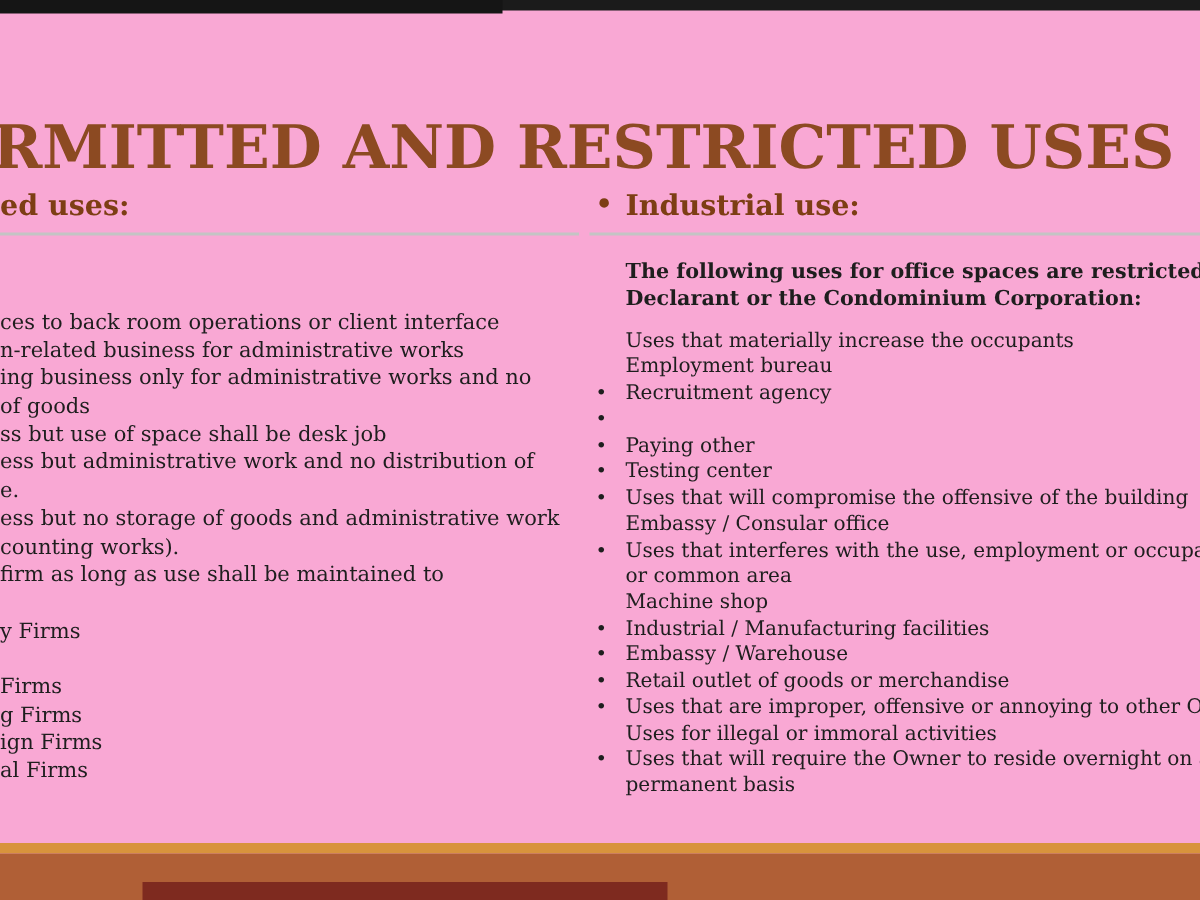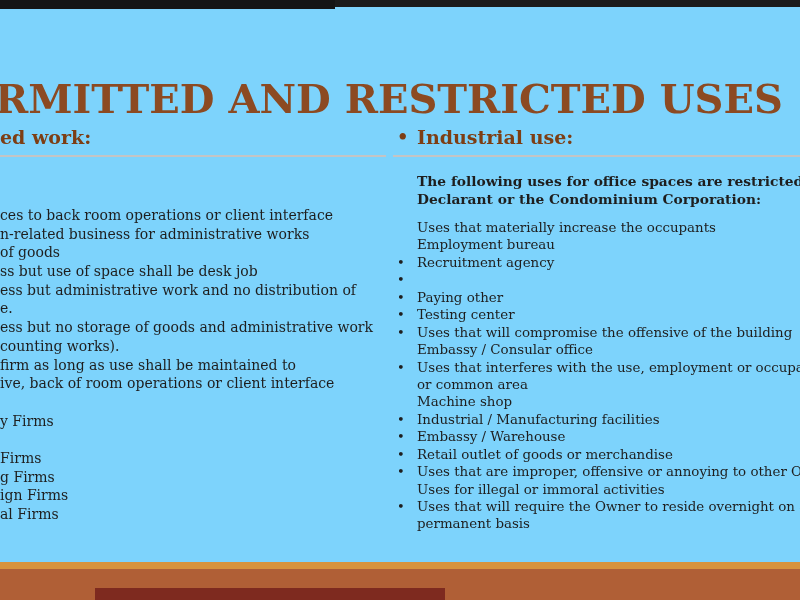--- a/index.html
+++ b/index.html
@@ -1,18 +1,18 @@
 <!DOCTYPE html>
 <html style="--title-brown: #8C4A22; --heading-brown: #7D3E14; --body-text: #1E1E1E; --divider: #C4C4C4; --top-bar: #1B1B1B; --bottom-stripe: #D8933C; --bottom-band: #B05F36; --bottom-accent: #7E2A1F;"><head>
 <meta charset="utf-8">
 <style>
   html,body { margin:0; padding:0; background:#fff; }
   .slide {
     position:relative; width:800px; height:600px; overflow:hidden;
-    background:#7dd3fc;
+    background:#f9a8d4;
     font-family:"DejaVu Serif","Liberation Serif",serif;
   }
   .top-bar {
     position:absolute; top:0; left:0; width:800px; height:7px;
     background:var(--top-bar,#1b1b1b);
   }
   .top-bar-accent {
     position:absolute; top:0; left:0; width:335px; height:9px;
     background:#151515;
   }
@@ -64,50 +64,50 @@
 <body>
 
 <div class="slide">
 
   <div class="top-bar"></div>
   <div class="top-bar-accent"></div>
 
   <h1 class="title">RMITTED AND RESTRICTED USES</h1>
 
   <div class="col-head left">
-    <span>ed work:</span>
+    <span>ed uses:</span>
   </div>
 
   <div class="col-head right">
     <span class="head-bullet">•</span>
     <span>Industrial use:</span>
   </div>
 
   <div class="left-lines">
 
       <div class="left-line">ces to back room operations or client interface</div>
 
       <div class="left-line">n-related business for administrative works</div>
 
+      <div class="left-line">ing business only for administrative works and no</div>
 
       <div class="left-line">of goods</div>
 
       <div class="left-line">ss but use of space shall be desk job</div>
 
       <div class="left-line">ess but administrative work and no distribution of</div>
 
       <div class="left-line">e.</div>
 
       <div class="left-line">ess but no storage of goods and administrative work</div>
 
       <div class="left-line">counting works).</div>
 
       <div class="left-line">firm as long as use shall be maintained to</div>
 
-      <div class="left-line">ive, back of room operations or client interface</div>
 
       <div class="left-line"></div>
 
       <div class="left-line">y Firms</div>
 
       <div class="left-line"></div>
 
       <div class="left-line">Firms</div>
 
       <div class="left-line">g Firms</div>

